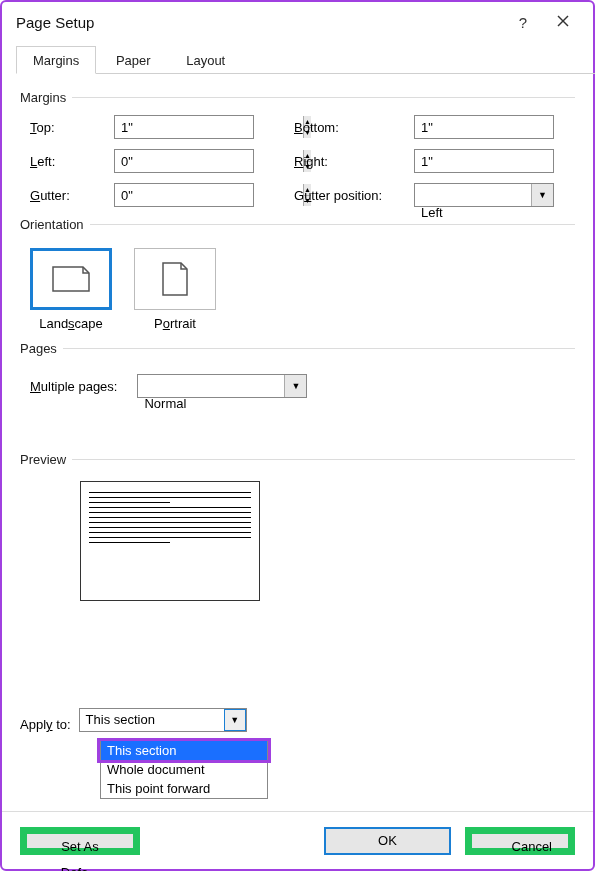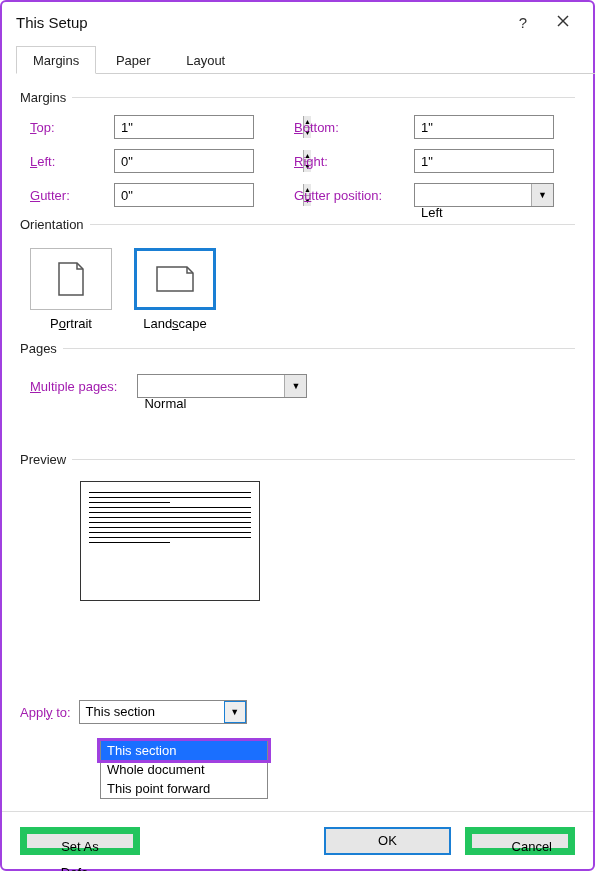--- a/index.html
+++ b/index.html
@@ -50,21 +50,21 @@
   .section-head .line { flex:1; height:1px; background:#dcdcdc; margin-left:6px; }
 
   .margins-grid {
     display:grid;
     grid-template-columns: 84px 140px 40px 120px 140px;
     row-gap:10px;
     align-items:center;
     padding-left:10px;
     padding-top:4px;
   }
-  .lbl { color:#a21caf; }
+  .lbl { color:#000000; }
   .lbl u { text-decoration: underline; }
   .spin {
     display:flex; height:24px;
     border:1px solid #888;
     background:#fff;
   }
   .spin input {
     flex:1; border:none; outline:none; padding:0 6px; font-size:13px;
     background:transparent;
   }
@@ -108,22 +108,22 @@
     border:1px solid #333;
     background:#fff;
     padding:10px 8px;
     display:flex; flex-direction:column; gap:4px;
   }
   .preview-box .pl { height:0; border-top:1.3px solid #000; }
   .preview-box .pl.short { width:50%; }
 
   .apply-row {
     position:absolute;
-    left:18px; bottom:87px;
-    display:flex; align-items:center; gap:8px;
+    left:18px; bottom:79px;
+    display:flex; align-items:flex-end; gap:8px;
   }
   .apply-combo {
     width:168px; height:24px; border:1px solid #888;
     display:flex;
     position:relative;
   }
   .apply-combo .val { flex:1; padding:0 6px; line-height:22px; }
   .apply-combo .arrow {
     width:22px; background:#eee; border:1px solid #1a7fd4;
     display:flex; align-items:center; justify-content:center; font-size:9px;
@@ -168,21 +168,21 @@
   .btn-flat.primary { border:2px solid #1a7fd4; line-height:24px; width:127px;}
   .btn-flat.cancel { width:110px;text-align:right; }
   .btn-flat.def { width:120px; }
 </style>
 </head>
 <body>
 
 <div class="window">
 
   <div class="titlebar">
-    <span class="title">This Setup</span>
+    <span class="title">Page Setup</span>
     <span class="btn">?</span>
     <span class="btn close">
       <svg width="12" height="12" viewBox="0 0 12 12">
           <line x1="1" y1="1" x2="11" y2="11" stroke="#333" stroke-width="1.4"></line>
           <line x1="11" y1="1" x2="1" y2="11" stroke="#333" stroke-width="1.4"></line>
         </svg>
     </span>
   </div>
 
   <div class="tabs">
@@ -245,37 +245,37 @@
       </div>
     </div>
 
     <div class="section-head">
       <span>Orientation</span>
       <div class="line"></div>
     </div>
 
     <div class="orient-row">
       <div class="orient-item">
+        <div class="orient-box sel">
+          <svg width="40" height="28" viewBox="0 0 40 28">
+            <path d="M2 2 L32 2 L38 8 L38 26 L2 26 Z" fill="#fff" stroke="#555" stroke-width="1.5"></path>
+            <path d="M32 2 L32 8 L38 8" fill="none" stroke="#555" stroke-width="1.5"></path>
+          </svg>
+        </div>
+        <div class="cap">Land<u>s</u>cape</div>
+      </div>
+      <div class="orient-item">
         <div class="orient-box">
           <svg width="28" height="36" viewBox="0 0 28 36">
             <path d="M2 2 L20 2 L26 8 L26 34 L2 34 Z" fill="#fff" stroke="#555" stroke-width="1.5"></path>
             <path d="M20 2 L20 8 L26 8" fill="none" stroke="#555" stroke-width="1.5"></path>
           </svg>
         </div>
         <div class="cap">P<u>o</u>rtrait</div>
       </div>
-      <div class="orient-item">
-        <div class="orient-box sel">
-          <svg width="40" height="28" viewBox="0 0 40 28">
-            <path d="M2 2 L32 2 L38 8 L38 26 L2 26 Z" fill="#fff" stroke="#555" stroke-width="1.5"></path>
-            <path d="M32 2 L32 8 L38 8" fill="none" stroke="#555" stroke-width="1.5"></path>
-          </svg>
-        </div>
-        <div class="cap">Land<u>s</u>cape</div>
-      </div>
     </div>
 
     <div class="section-head">
       <span>Pages</span>
       <div class="line"></div>
     </div>
 
     <div class="pages-row">
       <span class="lbl"><u>M</u>ultiple pages:</span>
       <div class="combo" style="width:170px">

